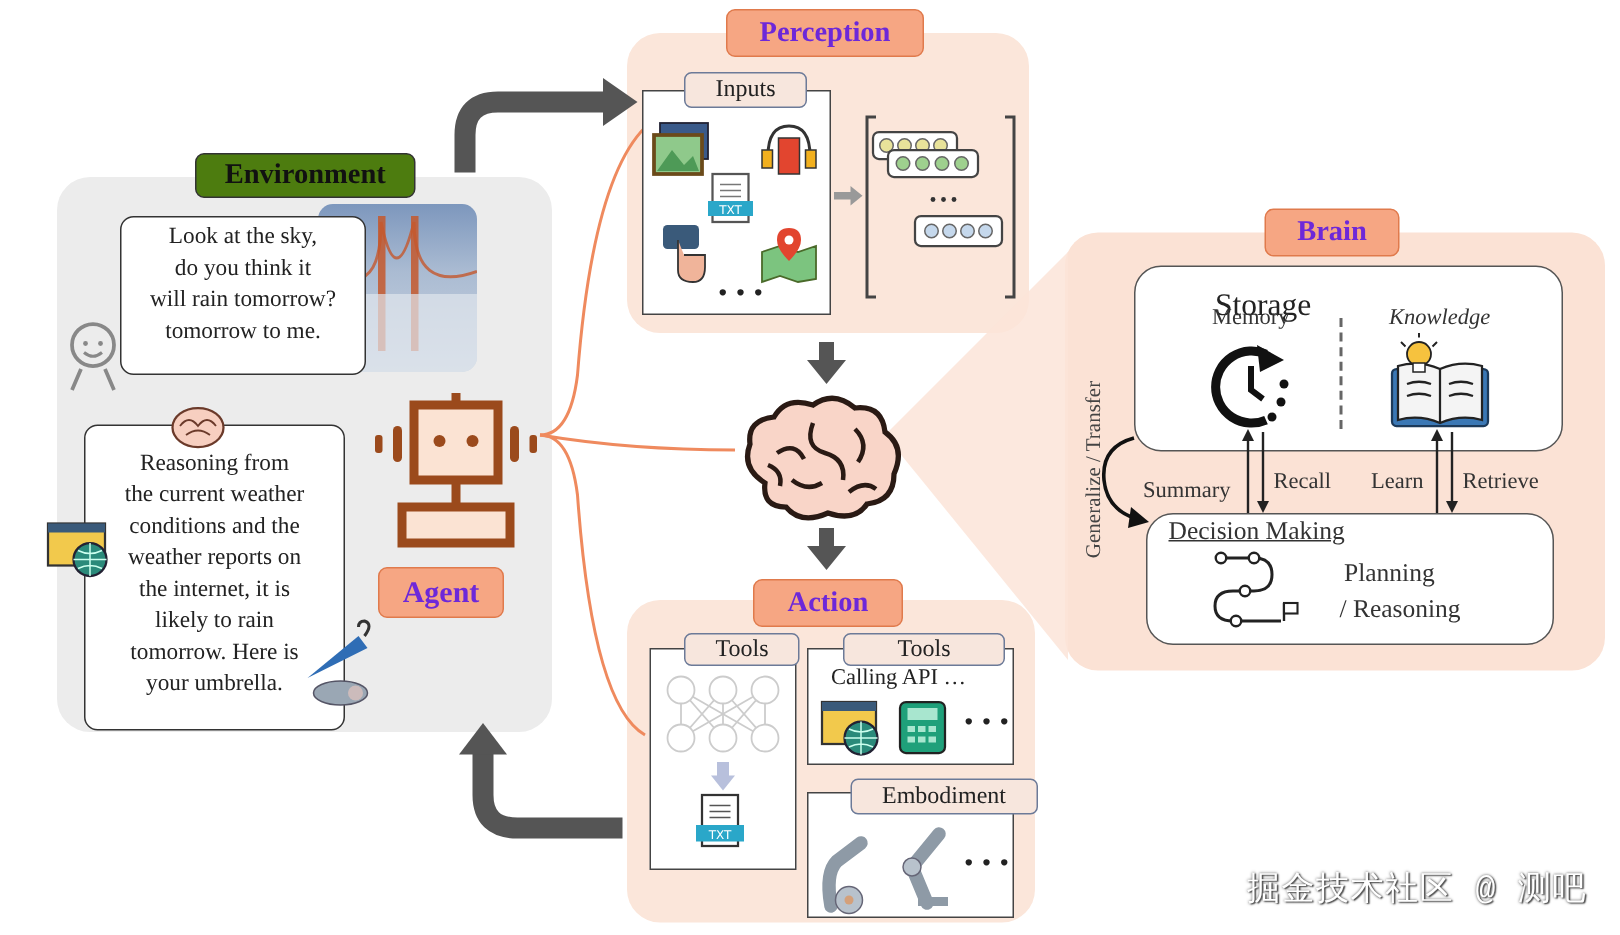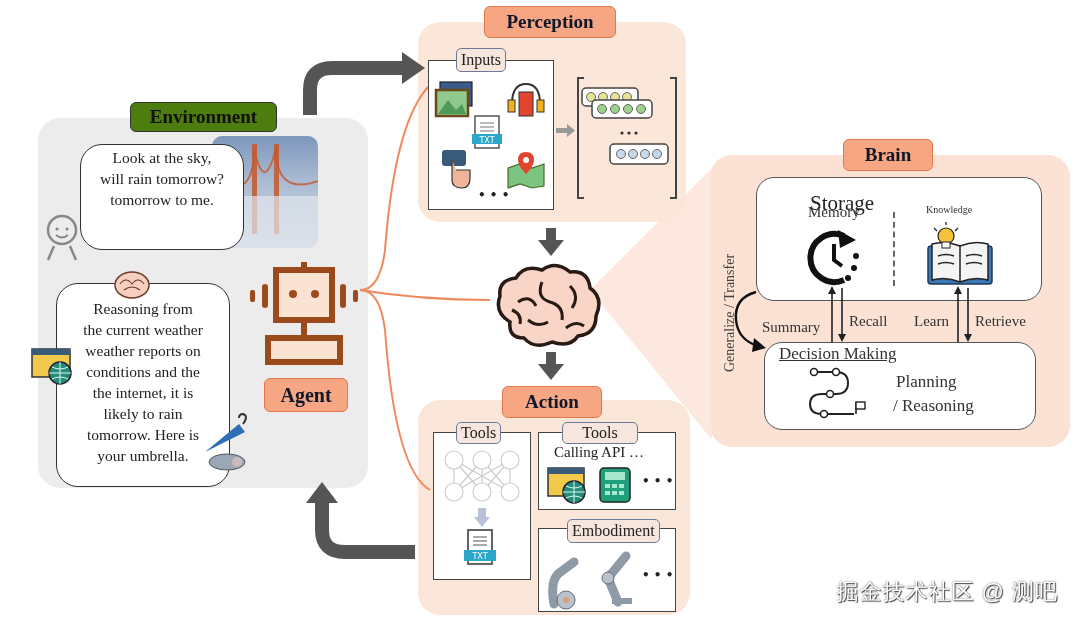--- a/index.html
+++ b/index.html
@@ -4,28 +4,28 @@
 <style>
   html,body{margin:0;padding:0;background:#ffffff;}
   body{width:1080px;height:623px;position:relative;overflow:hidden;font-family:"Liberation Serif","DejaVu Serif",serif;color:#222;}
   .abs{position:absolute;}
   .panel{position:absolute;border-radius:22px;}
   .env-panel{left:38px;top:118px;width:330px;height:370px;background:#ececec;}
   .perc-panel{left:418px;top:22px;width:268px;height:200px;background:#fbe6da;}
   .act-panel{left:418px;top:400px;width:272px;height:215px;background:#fbe6da;}
   .brain-panel{left:710px;top:155px;width:360px;height:292px;background:#fbe2d5;}
   .title-box{position:absolute;font-weight:bold;font-size:19px;text-align:center;border-radius:6px;}
-  .orange{background:#f6a683;border:1.5px solid #e07a4c;color:#0f172a;font-family:Liberation Serif, serif;}
+  .orange{background:#f6a683;border:1.5px solid #e07a4c;color:#6d28d9;font-family:Liberation Serif, serif;}
   .white-title{background:#4d7c0f;border:1.5px solid #333;color:#111;}
-  .sub-tab{position:absolute;font-size:16px;background:#f7e6dd;border:1.3px solid #6c7a98;border-radius:5px;text-align:center;padding:0 4px;}
+  .sub-tab{position:absolute;font-size:16px;background:#f7e6dd;border:1.3px solid #6c7a98;border-radius:5px;text-align:center;padding:0 20px;}
   .box{position:absolute;background:#fff;border:1.3px solid #444;}
   .rbox{position:absolute;background:#fff;border:1.5px solid #555;border-radius:18px;}
-  .bubble{position:absolute;background:#fff;border:1.6px solid #333;border-radius:22px;text-align:center;font-size:15.5px;line-height:21px;}
+  .bubble{position:absolute;background:#fff;border:1.6px solid #333;border-radius:9px;text-align:center;font-size:15.5px;line-height:21px;}
   .lbl{position:absolute;font-size:15px;color:#333;}
-  .watermark{position:absolute;right:22px;bottom:16px;font-family:Liberation Sans, sans-serif;font-size:22px;color:#fff;text-shadow:0 0 2px #555,1px 1px 1px #444;letter-spacing:1px;}
+  .watermark{position:absolute;right:22px;bottom:16px;font-family:Liberation Mono, monospace;font-size:22px;color:#fff;text-shadow:0 0 2px #555,1px 1px 1px #444;letter-spacing:1px;}
   svg{position:absolute;overflow:visible;}
 </style>
 </head>
 <body>
 
 <div class="panel env-panel"></div>
 <div class="panel perc-panel"></div>
 <div class="panel act-panel"></div>
 <div class="panel brain-panel"></div>
 
@@ -54,37 +54,38 @@
   <svg style="left:0;top:0;width:106px;height:112px;">
     <rect x="40" y="8" width="5" height="90" fill="#c4582d" opacity="0.85"></rect>
     <rect x="62" y="8" width="5" height="90" fill="#c4582d" opacity="0.85"></rect>
     <path d="M0,40 Q42,70 42,12 Q52,60 64,12 Q64,60 106,45" fill="none" stroke="#c4582d" stroke-width="2" opacity="0.8"></path>
     <rect x="0" y="60" width="106" height="52" fill="#dfe5ec" opacity="0.7"></rect>
   </svg>
 </div>
 
 <div class="bubble" style="left:80px;top:144px;width:162px;height:102px;padding-top:2px;">
   <div>Look at the sky,</div>
+  <div>do you think it</div>
   <div>will rain tomorrow?</div>
   <div>tomorrow to me.</div>
 </div>
 
 <svg style="left:40px;top:212px;width:45px;height:55px;">
   <circle cx="22" cy="18" r="14" fill="none" stroke="#888" stroke-width="2.5"></circle>
   <circle cx="17" cy="17" r="1.6" fill="#888"></circle>
     <circle cx="27" cy="17" r="1.6" fill="#888"></circle>
   <path d="M16,23 Q22,28 28,23" fill="none" stroke="#888" stroke-width="2"></path>
   <path d="M8,48 L14,34 M36,48 L30,34" stroke="#888" stroke-width="2.5"></path>
 </svg>
 
 <div class="bubble" style="left:56px;top:283px;width:172px;height:188px;padding-top:14px;">
   <div>Reasoning from</div>
   <div>the current weather</div>
+  <div>conditions and the</div>
   <div>weather reports on</div>
-  <div>conditions and the</div>
   <div>the internet, it is</div>
   <div>likely to rain</div>
   <div>tomorrow. Here is</div>
   <div>your umbrella.</div>
 </div>
 
 <svg style="left:112px;top:270px;width:40px;height:32px;">
   <ellipse cx="20" cy="15" rx="17" ry="13" fill="#f7cfc0" stroke="#6b3a2a" stroke-width="1.5"></ellipse>
   <path d="M8,14 Q14,6 20,14 Q26,6 32,14 M12,20 Q20,14 28,20" fill="none" stroke="#6b3a2a" stroke-width="1.2"></path>
 </svg>
@@ -108,21 +109,21 @@
   <rect x="30" y="12" width="56" height="50" fill="#fbe3d3" stroke="#9b4a1c" stroke-width="6"></rect>
   <circle cx="47" cy="36" r="4" fill="#9b4a1c"></circle>
     <circle cx="69" cy="36" r="4" fill="#9b4a1c"></circle>
   <rect x="16" y="26" width="6" height="24" fill="#9b4a1c" rx="3"></rect>
     <rect x="4" y="32" width="5" height="12" fill="#9b4a1c" rx="2"></rect>
   <rect x="94" y="26" width="6" height="24" fill="#9b4a1c" rx="3"></rect>
     <rect x="107" y="32" width="5" height="12" fill="#9b4a1c" rx="2"></rect>
   <line x1="58" y1="62" x2="58" y2="80" stroke="#9b4a1c" stroke-width="6"></line>
   <rect x="22" y="80" width="72" height="24" fill="#fbe3d3" stroke="#9b4a1c" stroke-width="6"></rect>
 </svg>
-<div class="title-box orange" style="left:264px;top:378px;width:82px;height:32px;line-height:32px;font-size:20px;">Agent</div>
+<div class="title-box orange" style="left:252px;top:378px;width:82px;height:32px;line-height:32px;font-size:20px;">Agent</div>
 
 <div class="title-box orange" style="left:484px;top:6px;width:130px;height:30px;line-height:30px;">Perception</div>
 <div class="box" style="left:428px;top:60px;width:124px;height:148px;"></div>
 <div class="sub-tab" style="left:456px;top:48px;height:22px;line-height:22px;">Inputs</div>
 
 <svg style="left:434px;top:80px;width:42px;height:40px;">
   <rect x="6" y="2" width="32" height="24" fill="#3a5a8a" stroke="#223" stroke-width="1.2"></rect>
   <rect x="2" y="10" width="32" height="26" fill="#8fc98b" stroke="#6b4a1a" stroke-width="2.5"></rect>
   <polygon points="4,34 14,20 22,30 28,24 32,34" fill="#4e9a57"></polygon>
 </svg>
@@ -261,21 +262,21 @@
   <circle cx="14" cy="30" r="6" fill="#b8c2cc" stroke="#667"></circle>
   <rect x="18" y="50" width="20" height="6" fill="#8e9aa6"></rect>
 </svg>
 <div class="abs" style="left:642px;top:568px;font-size:12px;font-family:'DejaVu Sans',sans-serif;font-weight:bold;">• • •</div>
 
 <div class="title-box orange" style="left:843px;top:139px;width:88px;height:30px;line-height:30px;">Brain</div>
 
 <div class="rbox" style="left:756px;top:177px;width:284px;height:122px;"></div>
 <div class="abs" style="left:810px;top:179px;font-size:21px;margin-top:12px;">Storage</div>
 <div class="abs" style="left:808px;top:204px;font-size:15px;color:#333;">Memory</div>
-<div class="abs" style="left:926px;top:204px;font-size:10px;color:#333;">Knowledge</div>
+<div class="abs" style="left:926px;top:204px;font-size:15px;color:#333;font-style:italic;">Knowledge</div>
 <div class="abs" style="left:893px;top:212px;height:74px;border-left:2px dashed #666;"></div>
 <svg style="left:804px;top:228px;width:64px;height:60px;">
   <path d="M40,8 A24,24 0 1 0 40,52" fill="none" stroke="#111" stroke-width="6"></path>
   <polygon points="34,2 52,12 36,20" fill="#111"></polygon>
   <path d="M30,16 L30,32 L38,38" stroke="#111" stroke-width="4" fill="none"></path>
   <circle cx="52" cy="28" r="3" fill="#111"></circle>
     <circle cx="50" cy="40" r="3" fill="#111"></circle>
     <circle cx="44" cy="50" r="3" fill="#111"></circle>
 </svg>
 <svg style="left:924px;top:222px;width:72px;height:66px;">

